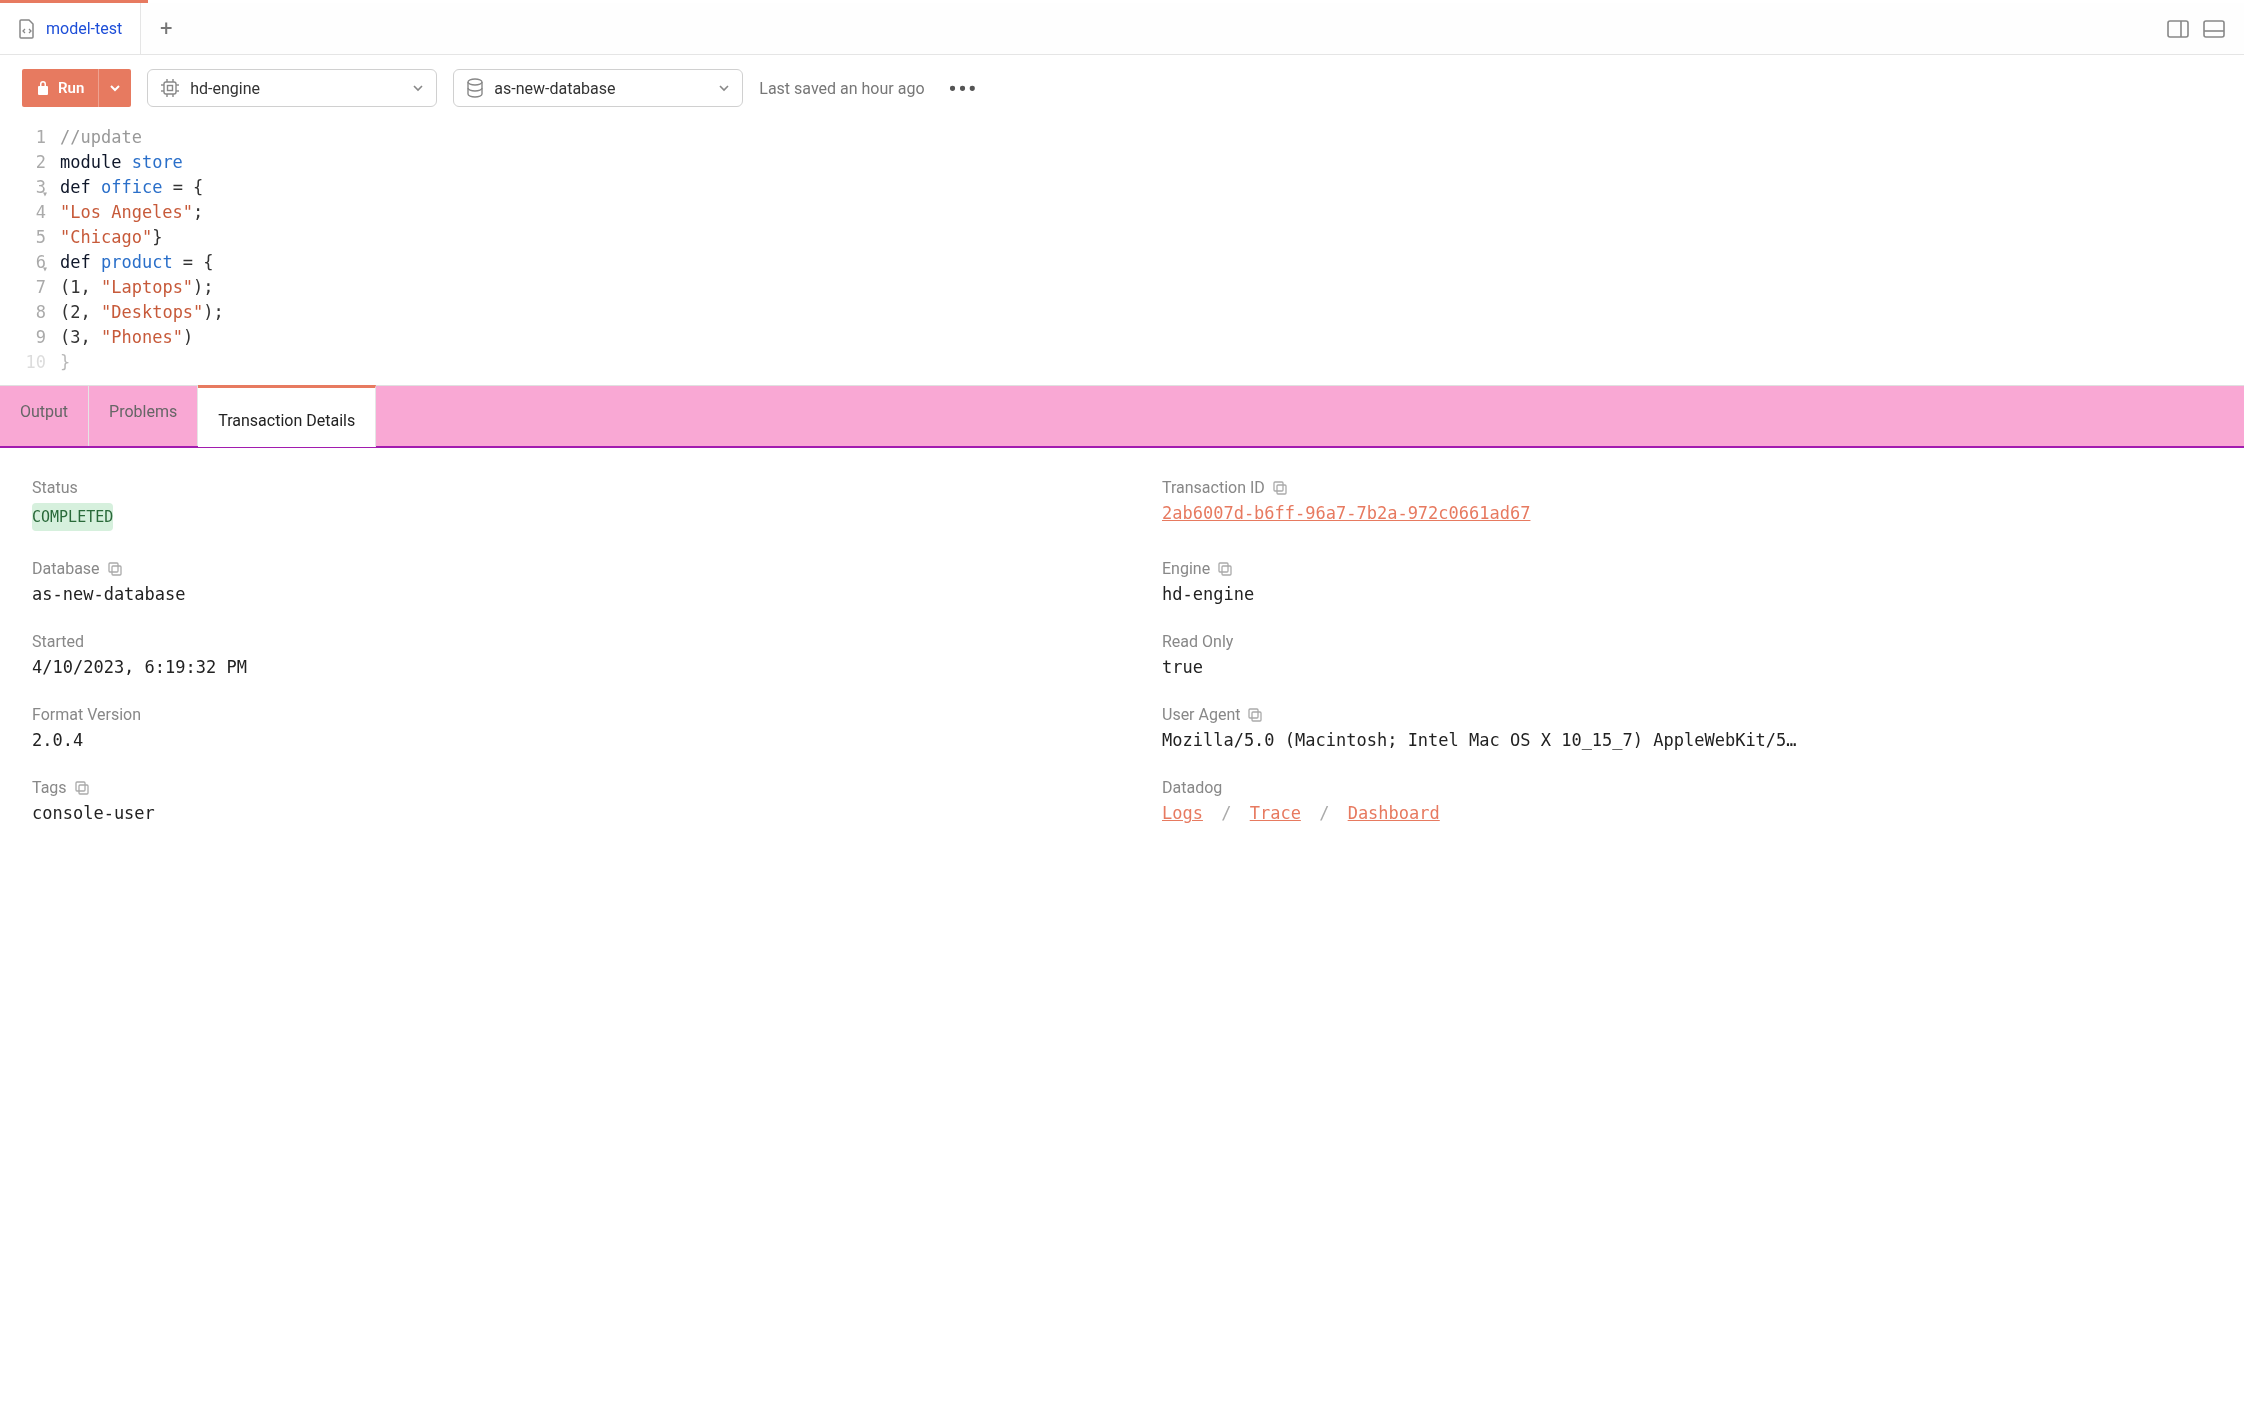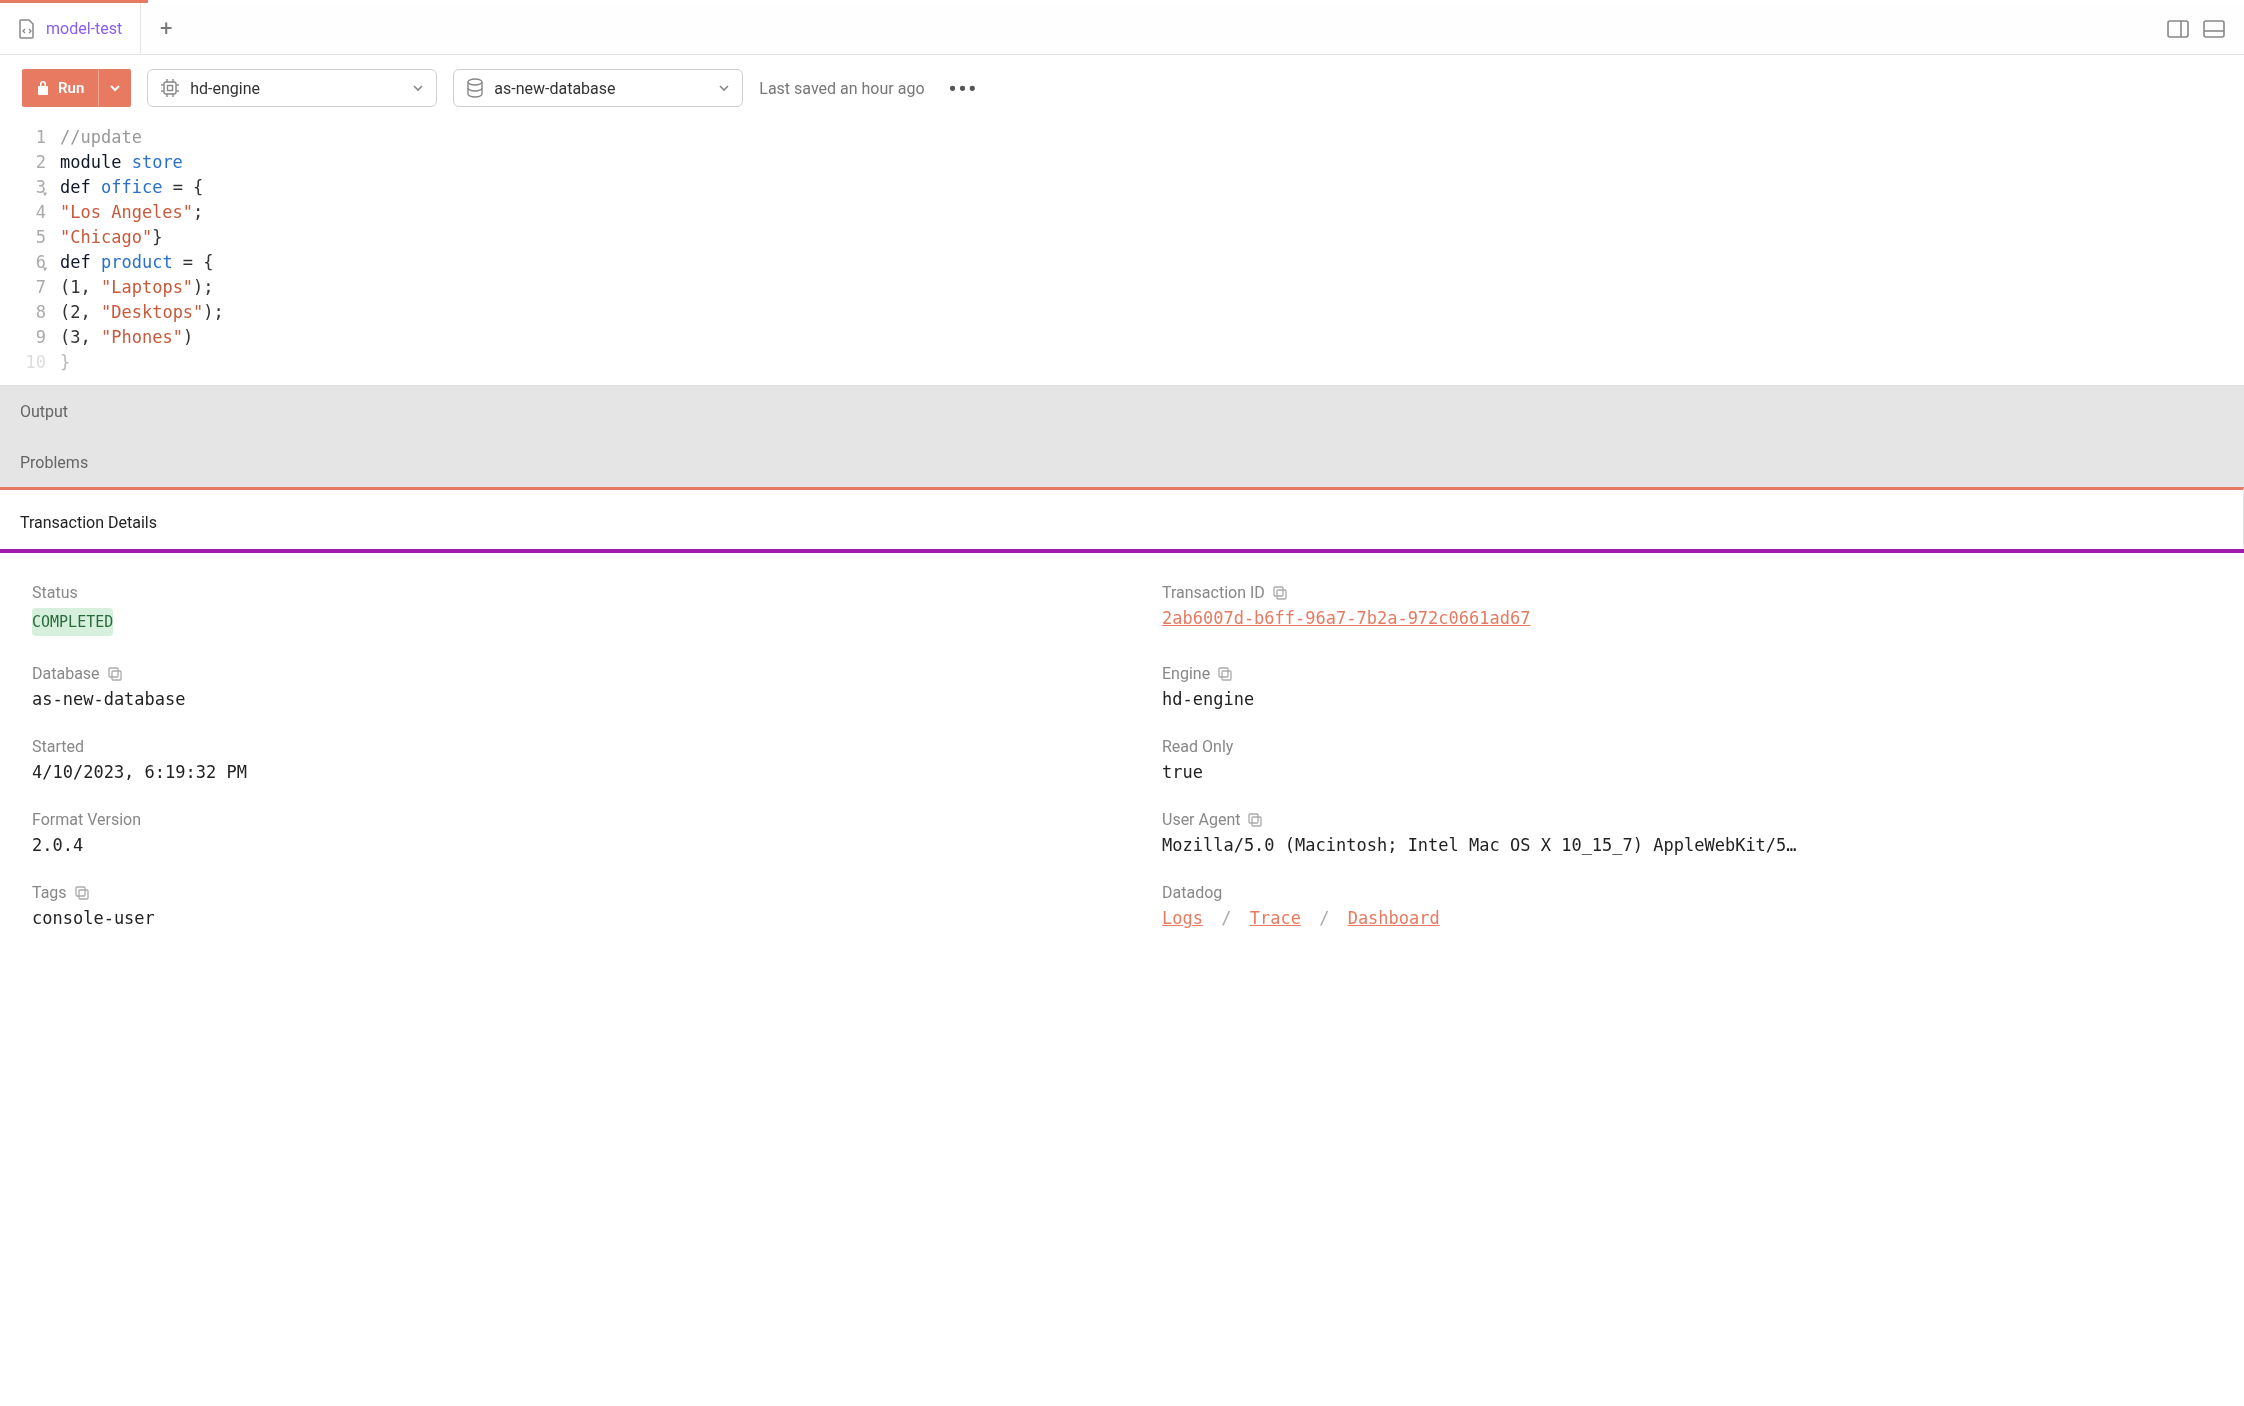--- a/index.html
+++ b/index.html
@@ -18,21 +18,21 @@
       height: 52px;
     }
     .tab {
       display: flex;
       align-items: center;
       gap: 10px;
       padding: 0 18px;
       height: 100%;
       border-right: 1px solid #e5e5e5;
       font-size: 16px;
-      color: #8b5cf6;
+      color: #1d4ed8;
       cursor: pointer;
     }
     .tab.active { background: #fff; }
     .add-tab {
       width: 50px;
       display: flex;
       align-items: center;
       justify-content: center;
       font-size: 22px;
       color: #777;
@@ -115,24 +115,23 @@
     .code-line { height: 25px; white-space: pre; }
     .tok-comment { color: #999; }
     .tok-keyword { color: #0f172a; }
     .tok-ident { color: #2a6fc9; }
     .tok-op { color: #333; }
     .tok-string { color: #c75a3a; }
     .tok-punc { color: #333; }
     .tok-num { color: #333; }
     .lower-tabs {
       display: flex;
-      background: #e5e5e5;
+      background: #f9a8d4;
       border-top: 1px solid #e0e0e0;
-      border-bottom: 5px solid #a21caf;
-      flex-direction: column;
+      border-bottom: 2px solid #a21caf;
     }
     .lower-tab {
       padding: 16px 20px;
       font-size: 16px;
       color: #666;
       cursor: pointer;
       border-right: 1px solid #e5e5e5;
     }
     .lower-tab.active {
       background: #fff;

